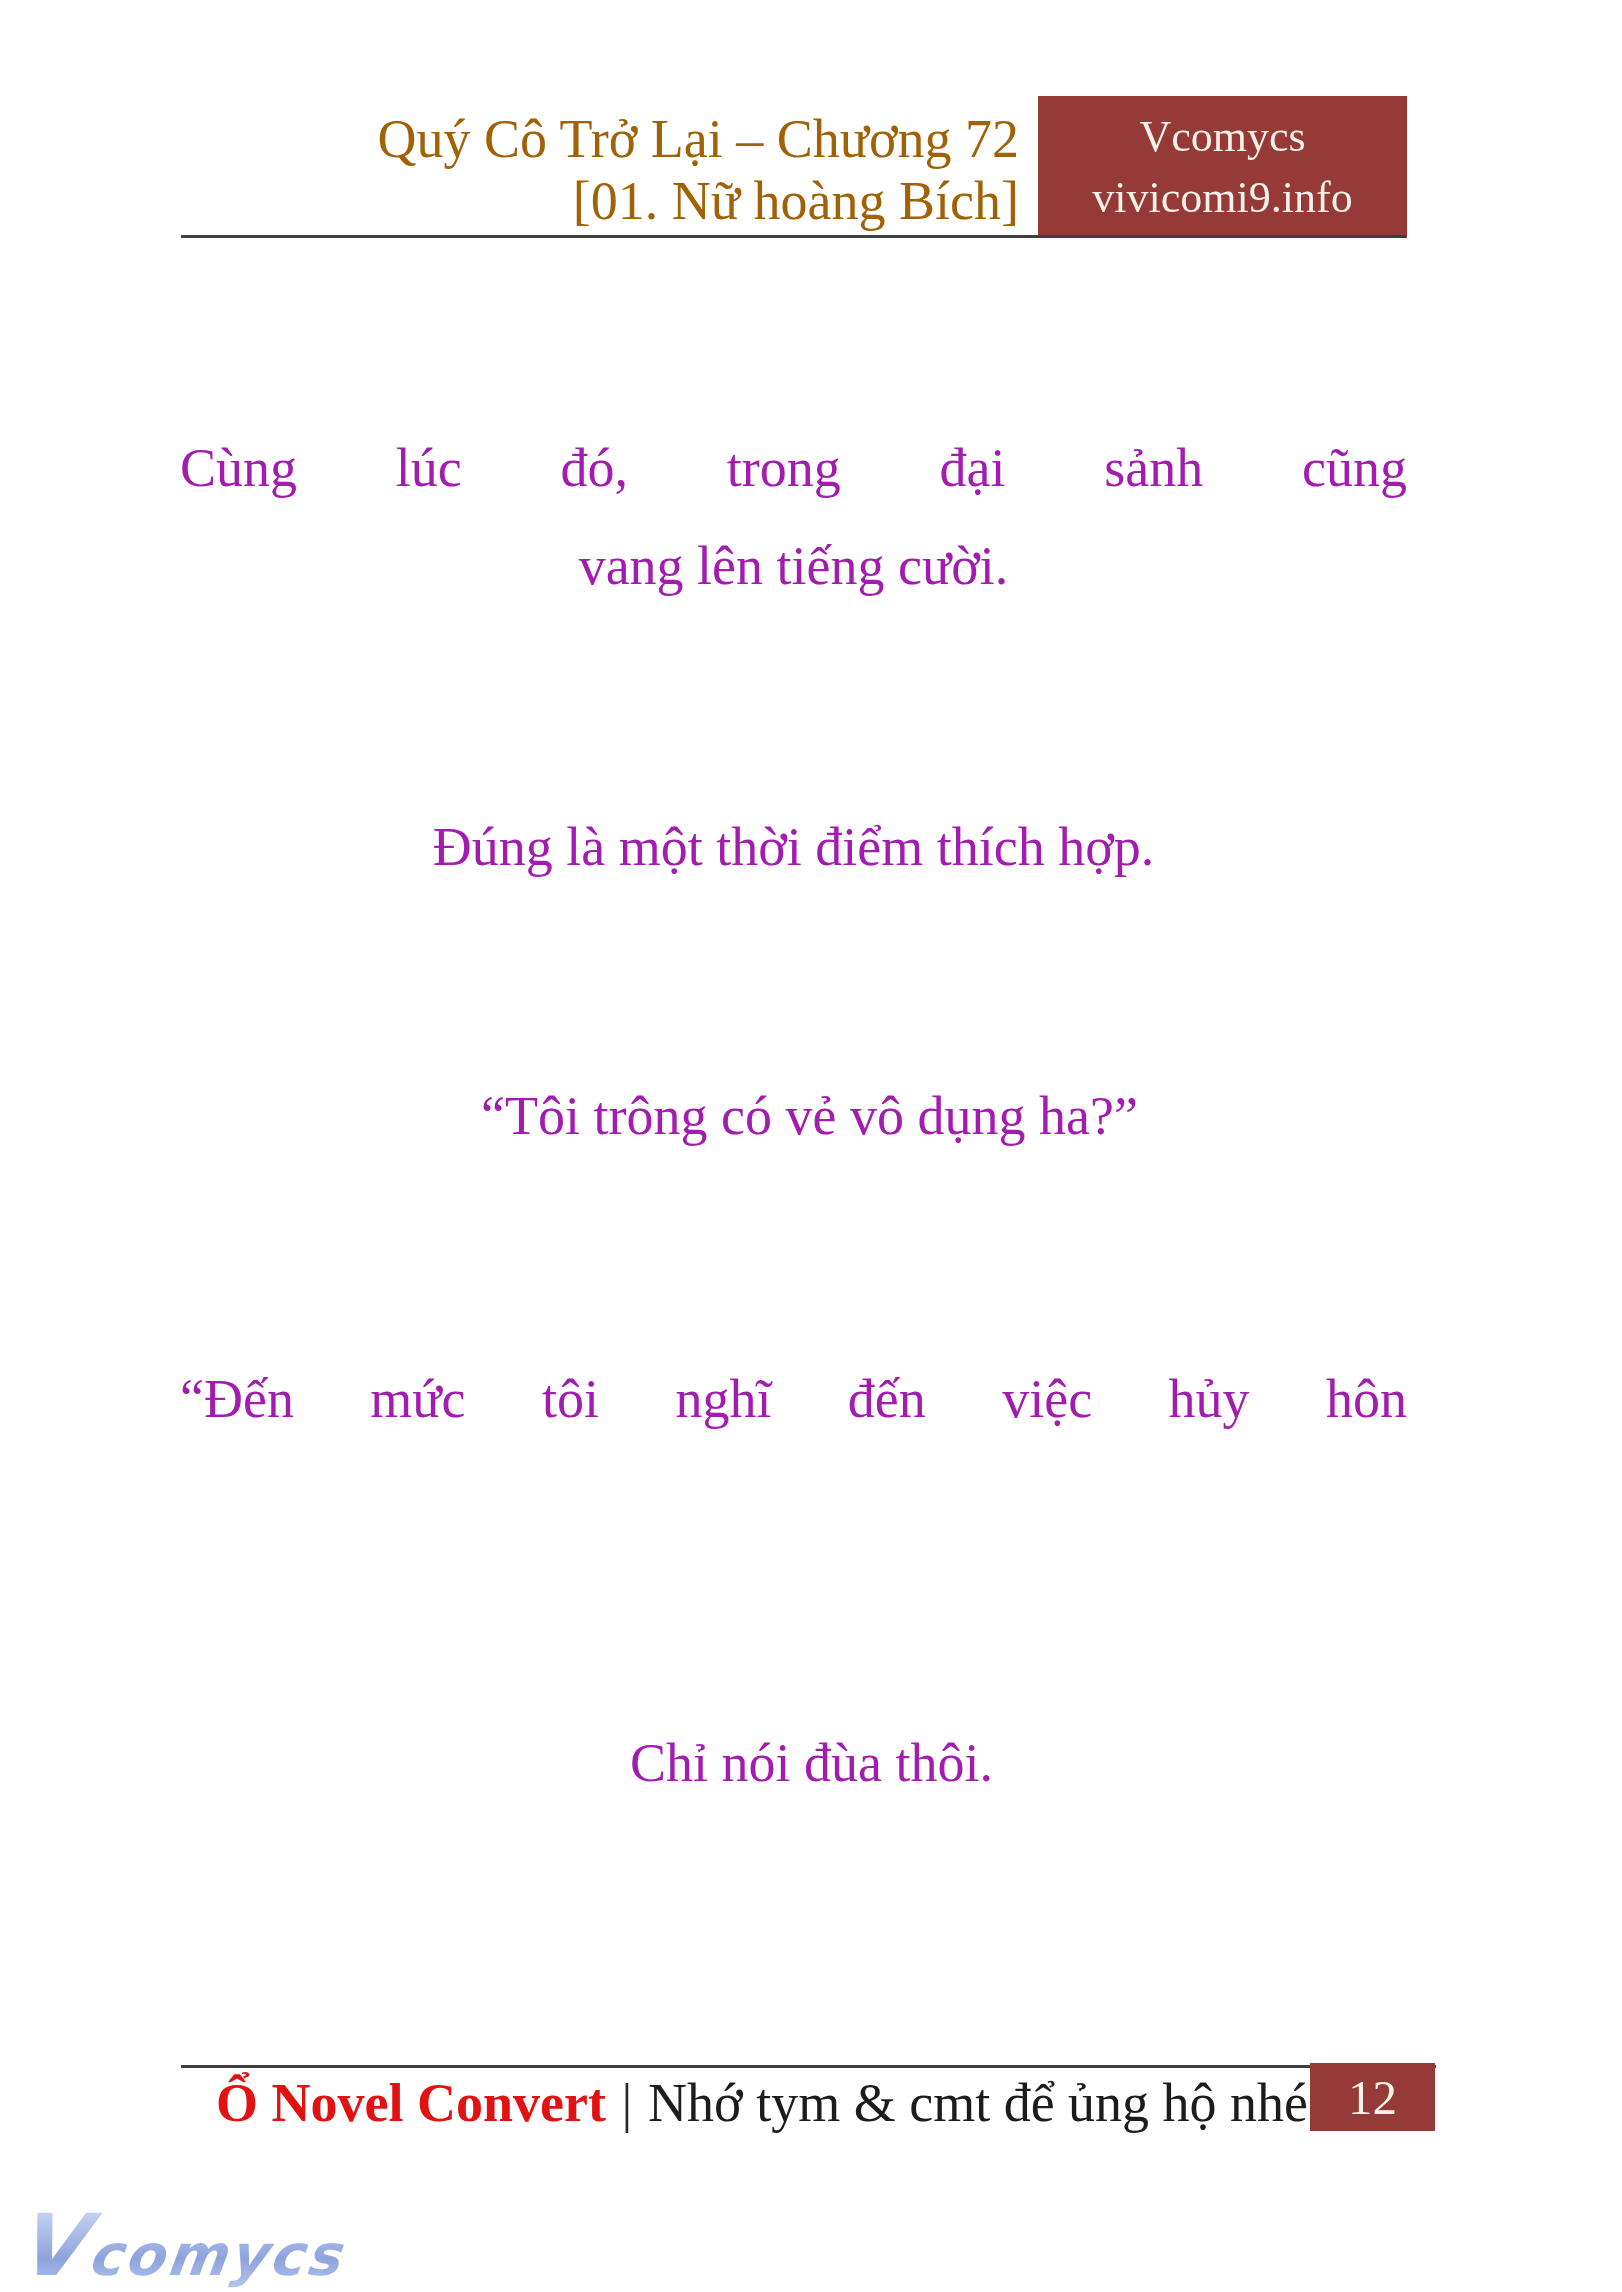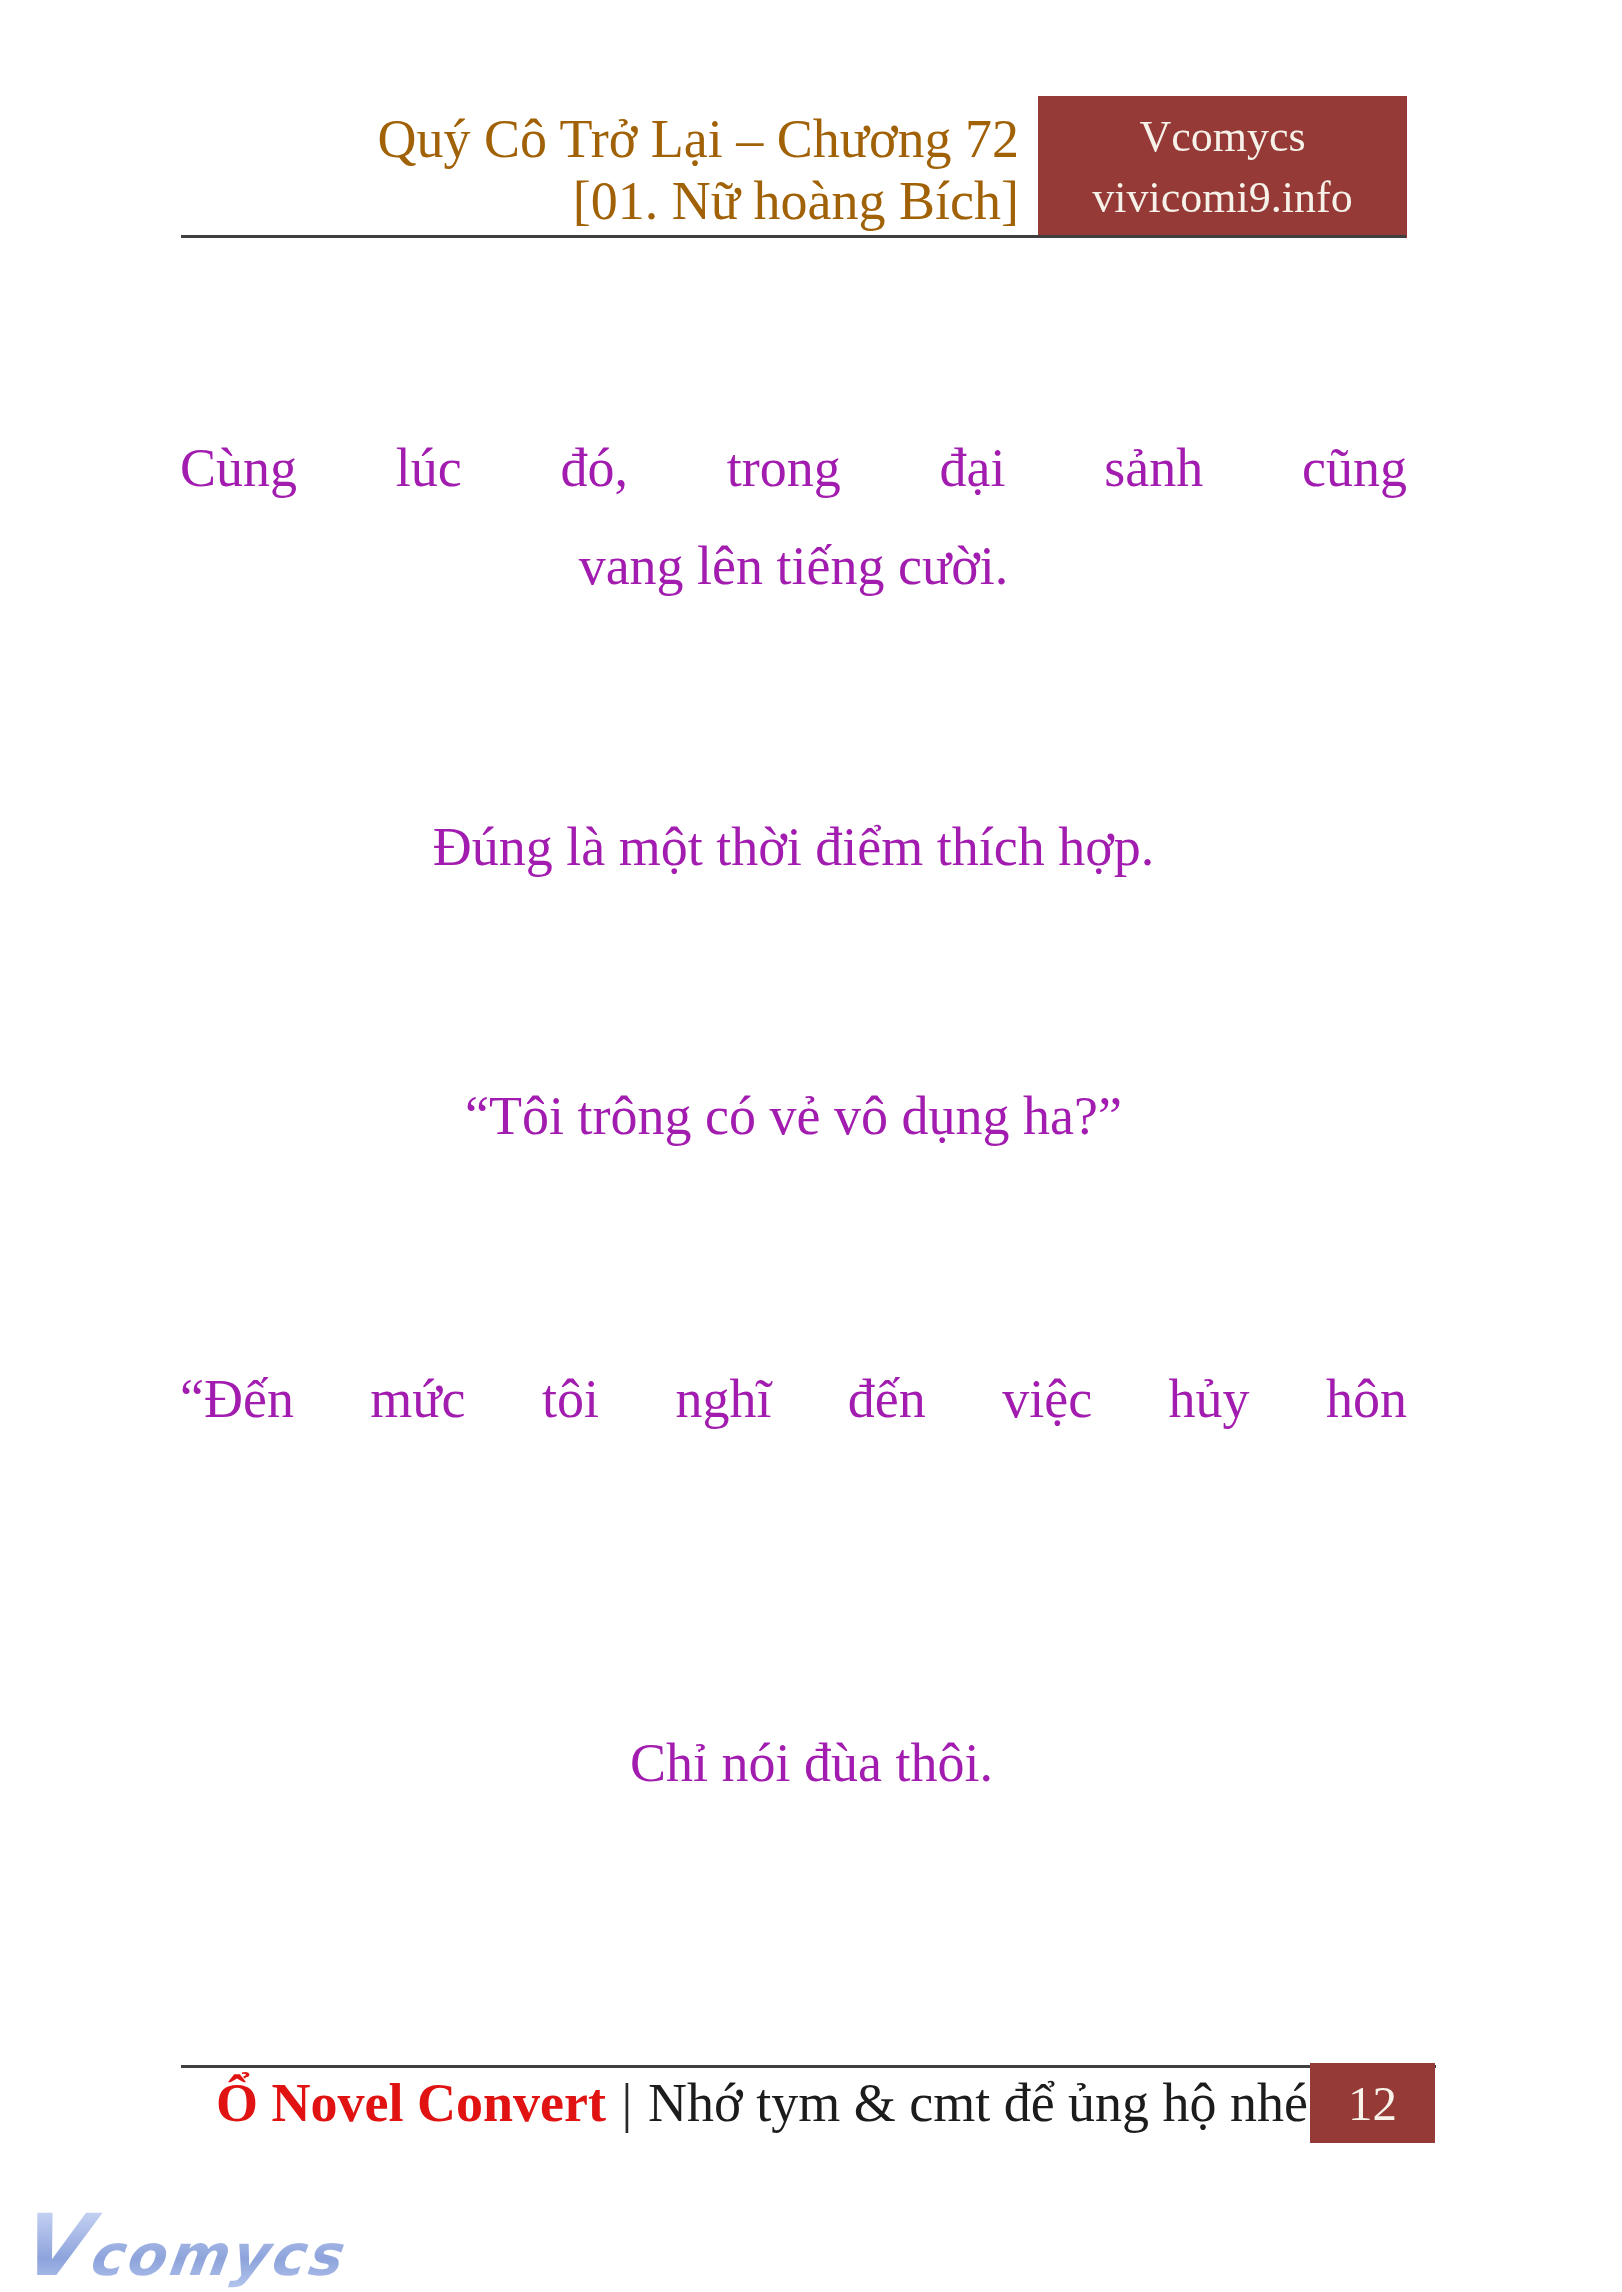--- a/index.html
+++ b/index.html
@@ -35,21 +35,21 @@
 
   
   .para {
     position: absolute;
     left: 180px; width: 1227px;
     font-size: 54px; line-height: 98px;
     color: #a21caf;
   }
   .p1 { top: 419px; }
   .p2 { top: 798px; }
-  .p3 { top: 1067px; }
+  .p3 { top: 1067px; margin-left: 16px; }
   .p4 { top: 1337px; margin-top: 13px; }
   .p5 { top: 1714px; margin-left: 18px; }
   .bl { text-align: center; white-space: nowrap; }
   .bl.j {
     white-space: normal;
     text-align: justify;
     text-align-last: justify;
     text-justify: inter-word;
   }
 
@@ -61,21 +61,21 @@
     text-align: right;
     font-size: 54px; line-height: 62px;
     color: #1c1c1c;
     white-space: nowrap;
     margin-left: 35px;
   }
   .footer-text .credit { color: #e01212; font-weight: bold; }
   .footer-text .sep { margin: 0 15.7px; color: #2a2a2a; font-weight: 400; }
   .page-num-box {
     position: absolute;
-    left: 1310px; top: 2063px; width: 125px; height: 80px;
+    left: 1310px; top: 2063px; width: 125px; height: 68px;
     background: #953a36;
     color: #f8f4ec;
     display: flex; align-items: center; justify-content: center;
     font-size: 49px;
   }
 
   
   .watermark {
     position: absolute;
     left: 24.5px; top: 2203px;

